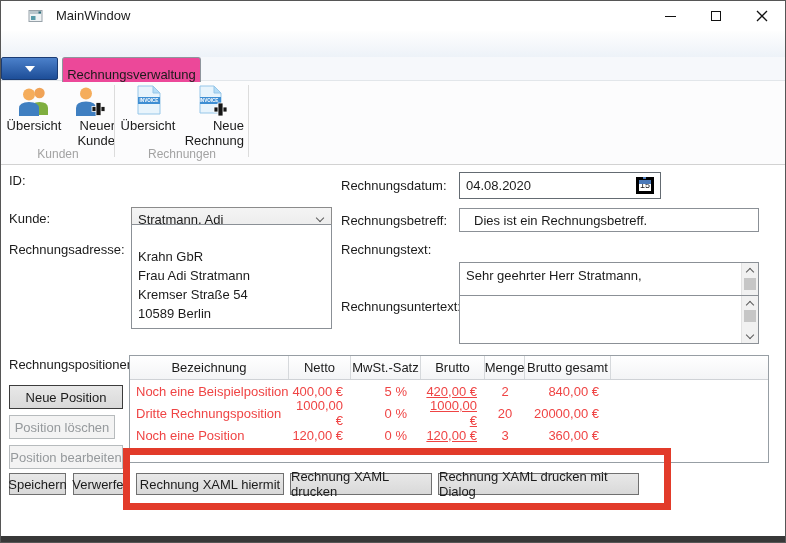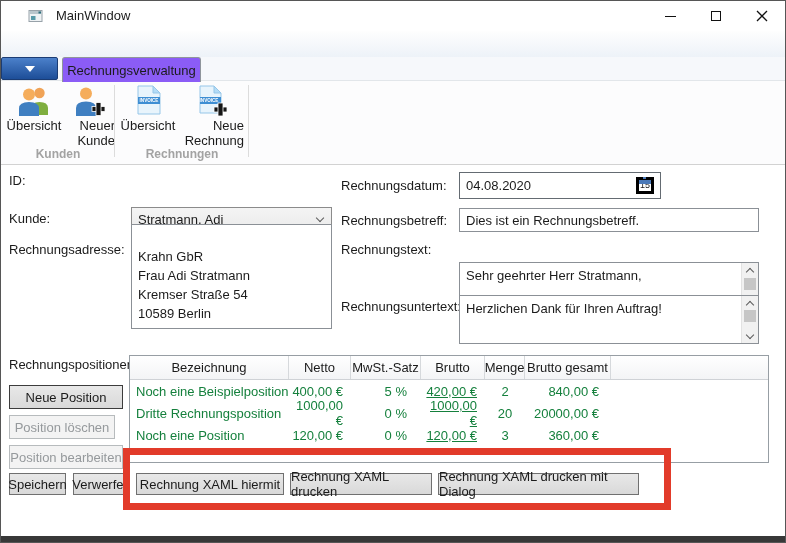--- a/index.html
+++ b/index.html
@@ -18,28 +18,28 @@
   .winbtn { width:46px; height:30px; display:flex; align-items:center; justify-content:center; }
   .glyph-min { display:block; width:11px; border-top:1.3px solid #111; }
   .glyph-max { display:block; width:10px; height:10px; border:1.3px solid #111; }
 
   
   .band { left:0; top:30px; width:100%; height:26px; background:linear-gradient(#fefefe,#edf2f8); }
   .tabstrip { left:0; top:56px; width:100%; height:24px; background:#f6f8fb; border-bottom:1px solid #e2e6ea; }
   .appmenu { left:0; top:56px; width:57px; height:23px; border:1px solid #1a3c74; border-radius:2px;
              background:linear-gradient(#4b80ca,#1d4e98); display:flex; align-items:center; justify-content:center; }
   .tri-down { width:0; height:0; border-left:5px solid transparent; border-right:5px solid transparent; border-top:6px solid #fff; }
-  .ribtab { left:61px; top:56px; width:139px; height:25px; background:#8b5cf6; border:1px solid #8f959c; border-bottom:none;
-            border-radius:3px 3px 0 0; display:flex; align-items:center; justify-content:center; z-index:2; }
+  .ribtab { left:61px; top:56px; width:139px; height:25px; background:#ec4899; border:1px solid #8f959c; border-bottom:none;
+            border-radius:3px 3px 0 0; display:flex; align-items:flex-end; justify-content:center; z-index:2; }
 
   
   .ribbon { left:0; top:80px; width:100%; height:84px; background:#fcfcfd; border-bottom:1px solid #d2d2d2; }
   .rbtn { position:absolute; top:3px; height:74px; display:flex; flex-direction:column; align-items:center; }
   .rbtn .lbl { margin-top:2px; text-align:right; line-height:15px; }
-  .grplabel { position:absolute; top:66px; text-align:center; color:#a3a3a3; font-size:12px;font-weight:bold; }
+  .grplabel { position:absolute; top:66px; text-align:center; color:#a3a3a3; font-size:12px; }
   .gsep { position:absolute; top:4px; height:72px; width:1px; background:#dcdcdc; }
 
   
   .flabel { position:absolute; font-size:13px; }
   .combo { left:130px; top:206px; width:201px; height:24px; background:linear-gradient(#f4f4f4,#ebebeb);
            border:1px solid #8b8b8b; display:flex; align-items:center; padding:0 8px 0 6px; }
   .chev { width:6px; height:6px; border-right:1.4px solid #5c5c5c; border-bottom:1.4px solid #5c5c5c; }
   .chev.down { transform:rotate(45deg); margin-top:-3px; }
   .chev.up { transform:rotate(-135deg); margin-top:3px; }
   .combo .chev { margin-left:auto; }
@@ -56,28 +56,28 @@
   .sthumb { position:absolute; left:2px; width:12px; height:12px; background:#c6c6c6; }
 
   .datep { left:458px; top:171px; width:202px; height:27px; border:1px solid #646b72; background:#fff;
            display:flex; align-items:center; padding:0 6px; }
   .calbtn { margin-left:auto; position:relative; width:18px; height:17px; border:3px solid #000000; background:#fff;
             display:flex; align-items:flex-end; justify-content:center; }
   .calbtn::before { content:""; position:absolute; top:0; left:0; right:0; height:4px; background:#4a79b8; }
   .calbtn::after { content:""; position:absolute; top:-3px; left:50%; margin-left:-2px; width:3px; height:2px; background:#4a79b8; }
   .calday { font-size:9px; line-height:11px; color:#222; }
 
-  .tbox { position:absolute; height:24px; border:1px solid #8b9096; background:#fff; display:flex; align-items:center; padding:0 6px; }
+  .tbox { position:absolute; height:24px; border:1px solid #8b9096; background:#fff; display:flex; align-items:center; padding:0 14px; }
 
   
   .grid { left:128px; top:354px; width:640px; height:108px; border:1px solid #979ea4; background:#fff; }
   .ghead { display:flex; height:24px; background:linear-gradient(#ffffff,#f3f4f6); border-bottom:1px solid #cfd2d6; }
   .gh { border-right:1px solid #d6d9dc; display:flex; align-items:center; justify-content:center; }
   .gh.fill { flex:1; border-right:none; }
-  .grow { display:flex; height:22px; align-items:center; color:#15803d; }
+  .grow { display:flex; height:22px; align-items:center; color:#ef4444; }
   .c0{width:159px;} .c1{width:62px;} .c2{width:70px;} .c3{width:64px;} .c4{width:40px;} .c5{width:86px;}
   .gc0{width:159px;padding-left:6px;} .gc1{width:62px;text-align:right;padding-right:8px;}
   .gc2{width:70px;text-align:right;padding-right:14px;} .gc3{width:64px;text-align:right;padding-right:8px;text-decoration:underline;}
   .gc4{width:40px;text-align:center;} .gc5{width:86px;text-align:right;padding-right:12px;}
 
   
   .btn { position:absolute; background:linear-gradient(#e8e8e8,#d9d9d9); border:1px solid #707070;
          display:flex; align-items:center; justify-content:center; font-size:13px; color:#1b1b1b; }
   .btn.focusd { border-color:#3c3c3c; }
   .btn.disabled { background:#f3f3f3; border-color:#b7bbbd; color:#95999c; }
@@ -231,21 +231,20 @@
           <span class="chev up"></span>
         </div>
       <div class="sthumb" style="top:15px"></div>
       <div class="sarrow dn">
           <span class="chev down"></span>
         </div>
     </div>
   </div>
 
   <div class="tarea runter">
-    <span class="pre">Herzlichen Dank für Ihren Auftrag!</span>
     <div class="vscroll">
       <div class="sarrow up">
           <span class="chev up"></span>
         </div>
       <div class="sthumb" style="top:14px"></div>
       <div class="sarrow dn">
           <span class="chev down"></span>
         </div>
     </div>
   </div>

